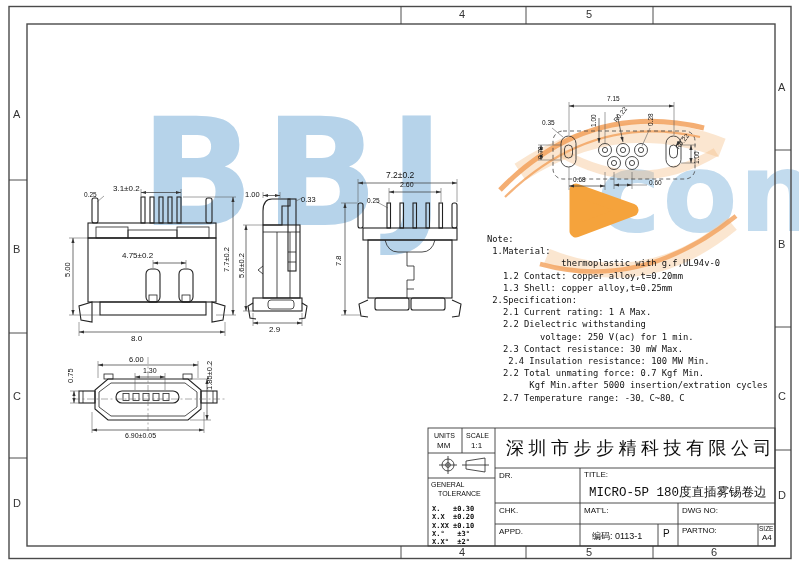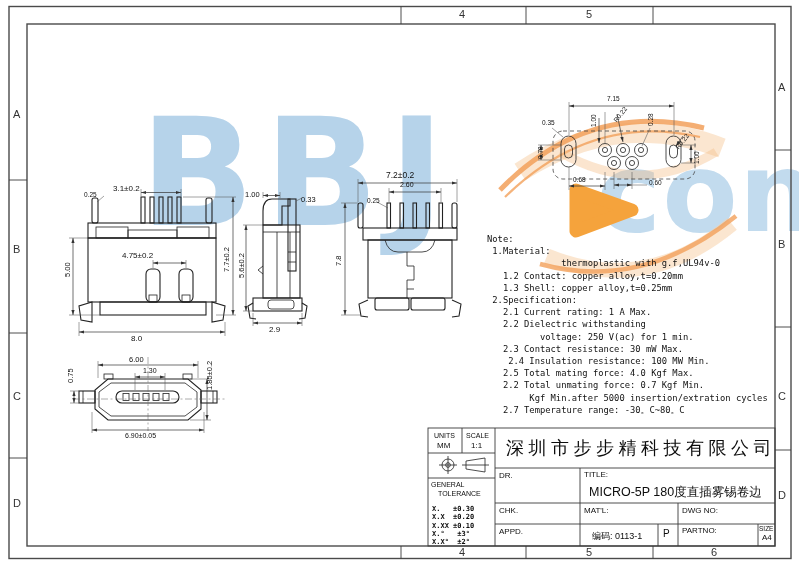--- a/index.html
+++ b/index.html
@@ -31,21 +31,21 @@
   .bnum{position:absolute;z-index:4;font-size:11px;color:#333;}
   
   .notes{position:absolute;left:487px;top:233px;z-index:4;}
   .note-line{font-family:"DejaVu Sans Mono",monospace;font-size:8.8px;line-height:12.2px;
              color:#111;white-space:pre;}
   
   .tb-txt{position:absolute;z-index:4;color:#0d0d0d;white-space:nowrap;}
   .tb-small{font-size:7px;}
   .tb-label{font-size:8px;}
   .company{font-family:"DejaVu Sans",sans-serif;font-size:18px;letter-spacing:4.5px;font-weight:500;}
-  .titleval{font-family:Liberation Sans, sans-serif;font-size:12.5px;}
+  .titleval{font-family:Liberation Mono, monospace;font-size:12.5px;}
   .tols{position:absolute;left:432px;top:505px;z-index:4;}
   .tol-line{font-family:"DejaVu Sans Mono",monospace;font-size:7px;line-height:8.3px;
             color:#0d0d0d;white-space:pre;font-weight:bold;}
 </style>
 </head>
 <body>
 
 <div class="sheet">
 
   <div class="wm">
@@ -340,21 +340,20 @@
       <div class="note-line"> 1.Material:</div>
       <div class="note-line">              thermoplastic with g.f,UL94v-0</div>
       <div class="note-line">   1.2 Contact: copper alloy,t=0.20mm</div>
       <div class="note-line">   1.3 Shell: copper alloy,t=0.25mm</div>
       <div class="note-line"> 2.Specification:</div>
       <div class="note-line">   2.1 Current rating: 1 A Max.</div>
       <div class="note-line">   2.2 Dielectric withstanding</div>
       <div class="note-line">          voltage: 250 V(ac) for 1 min.</div>
       <div class="note-line">   2.3 Contact resistance: 30 mW Max.</div>
       <div class="note-line">    2.4 Insulation resistance: 100 MW Min.</div>
-      <div class="note-line">   2.5 Total mating force: 4.0 Kgf Max.</div>
       <div class="note-line">   2.2 Total unmating force: 0.7 Kgf Min.</div>
       <div class="note-line">        Kgf Min.after 5000 insertion/extration cycles</div>
       <div class="note-line">   2.7 Temperature range: -30。C~80。C</div>
     </div>
 
   <div>
     <span class="tb-txt tb-small" style="left:434px;top:432px">UNITS</span>
     <span class="tb-txt tb-label" style="left:437px;top:441px">MM</span>
     <span class="tb-txt tb-small" style="left:466px;top:432px">SCALE</span>
     <span class="tb-txt tb-label" style="left:471px;top:441px">1:1</span>

